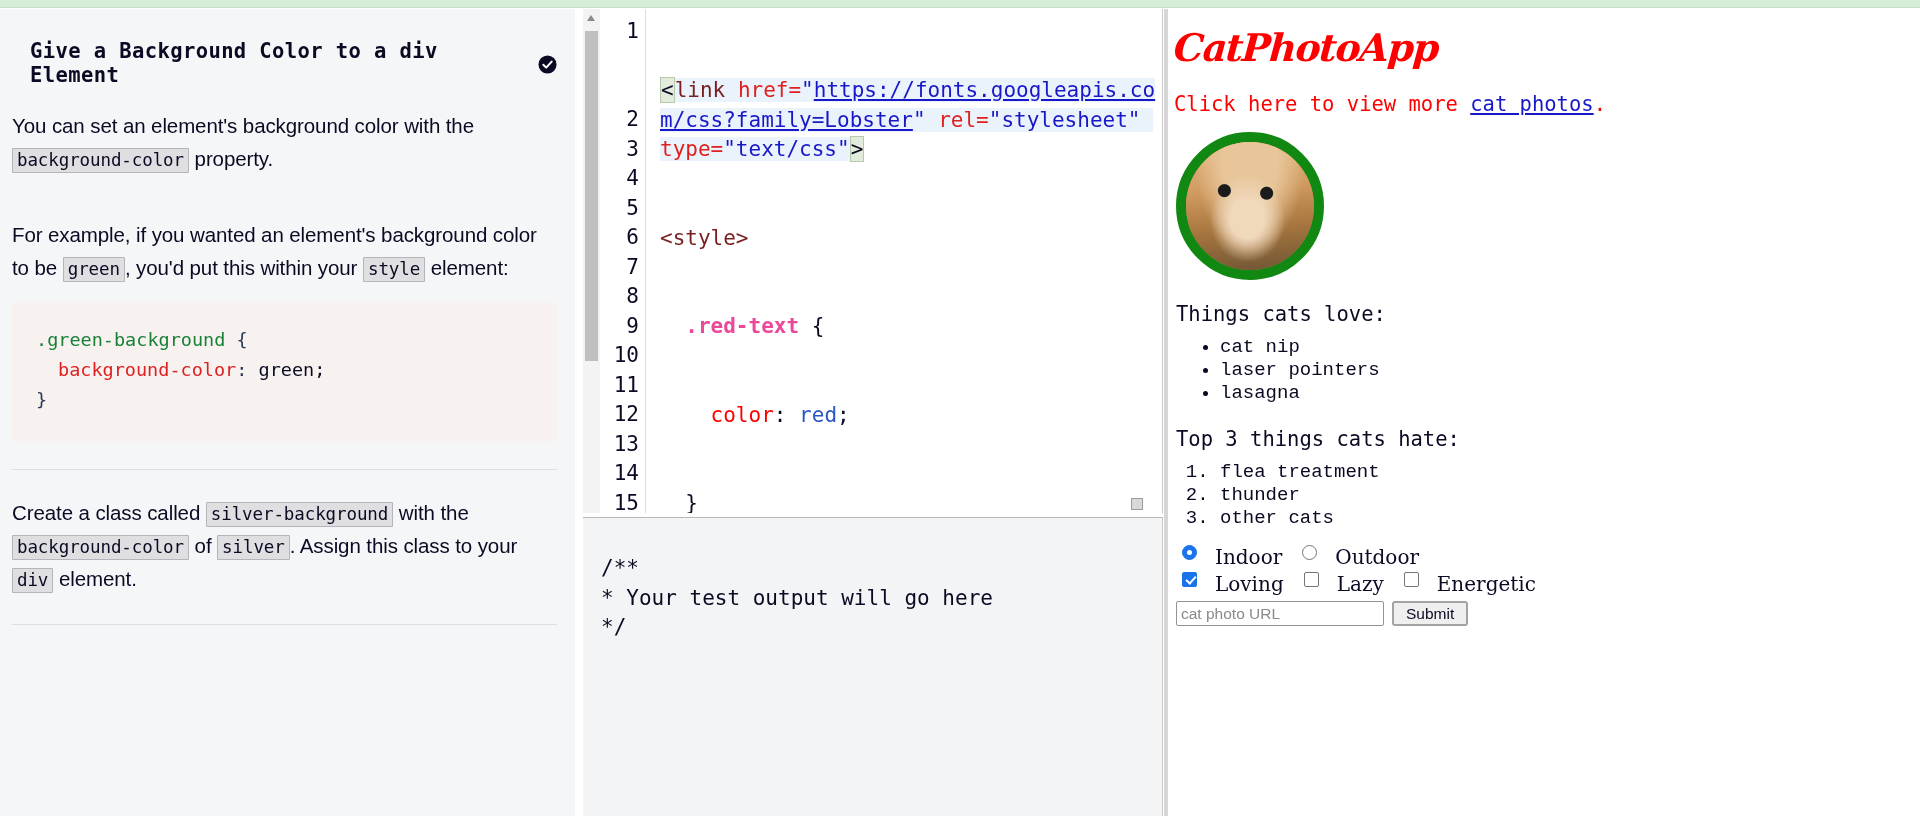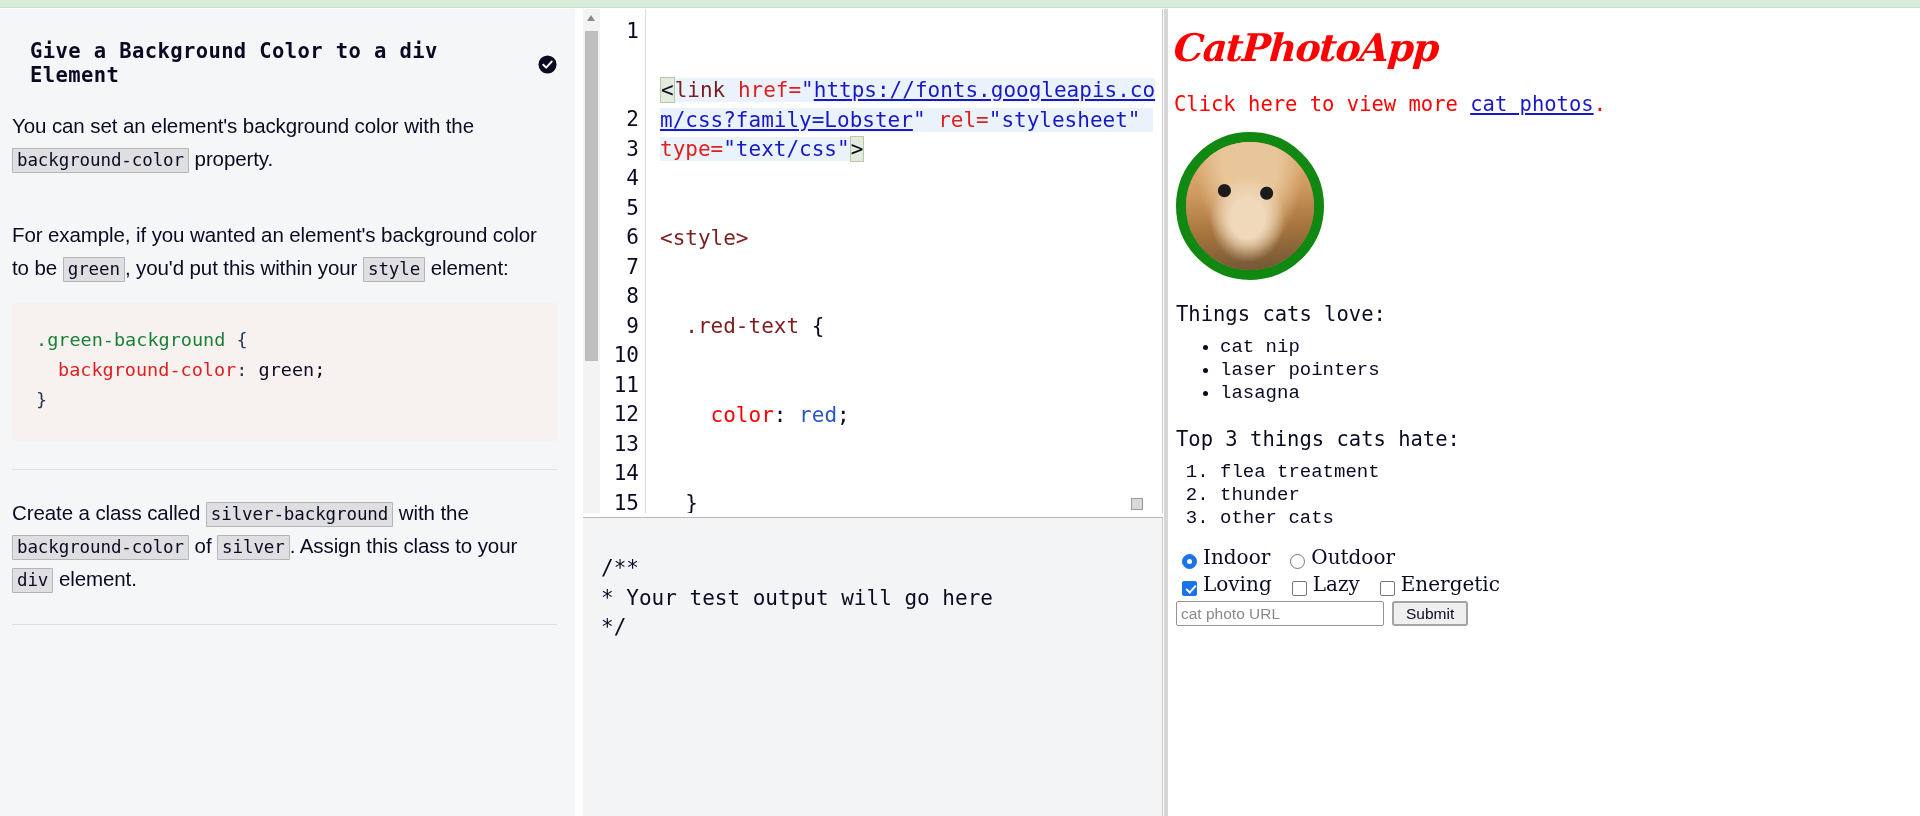--- a/index.html
+++ b/index.html
@@ -177,21 +177,21 @@
     word-break: break-all;
     color: #0a0a23;
     overflow: hidden;
   }
   .code-lines .ln { display: block; min-height: 29.5px; }
 
   .tok-tag      { color: #7a1f1f; }
   .tok-attr     { color: #e02020; }
   .tok-str      { color: #1818c8; }
   .tok-link     { color: #1818c8; text-decoration: underline; }
-  .tok-sel      { color: #7f1d1d; }
+  .tok-sel      { color: #ec4899; font-weight: bold; }
   .tok-prop     { color: #ff0000; }
   .tok-val      { color: #2a56c6; }
   .tok-punc     { color: #0a0a23; }
   .tok-cursor-bracket {
     background: #e3ecdc;
     border: 1px solid #b8c9ab;
   }
   .line1-hl { background: #eaf3fb; display: inline; }
 
   
@@ -294,22 +294,23 @@
 
   .form-area { margin: 16px 0 0 2px; }
   .ctrl-row {
     display: flex; align-items: center;
     font-family: "DejaVu Serif", serif;
     font-size: 20px;
     color: #0a0a23;
     margin-bottom: 3px;
   }
   .ctrl-row label {
-    display: inline-flex; align-items: flex-end;
+    display: inline-flex; align-items: flex-start;
     margin-right: 14px;
+    gap: 12px;
   }
   .ctrl-row label span { margin-left: 6px; }
 
   .radio-dot {
     width: 15px; height: 15px; border-radius: 50%;
     border: 1px solid #767676; background: #fff;
     display: inline-block; position: relative;
     flex: 0 0 15px;
   }
   .radio-dot.on {

